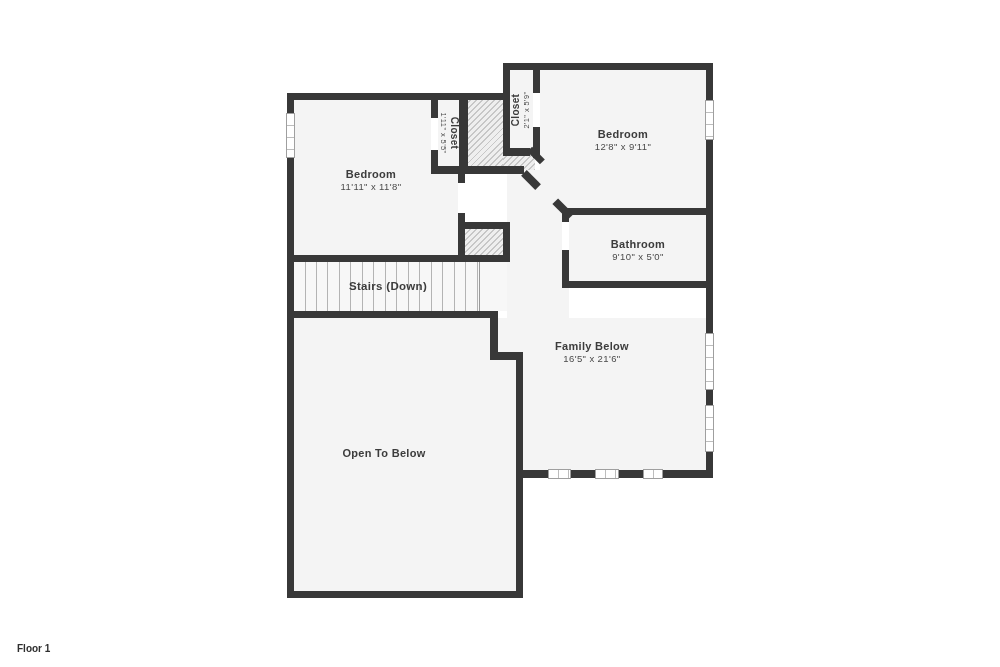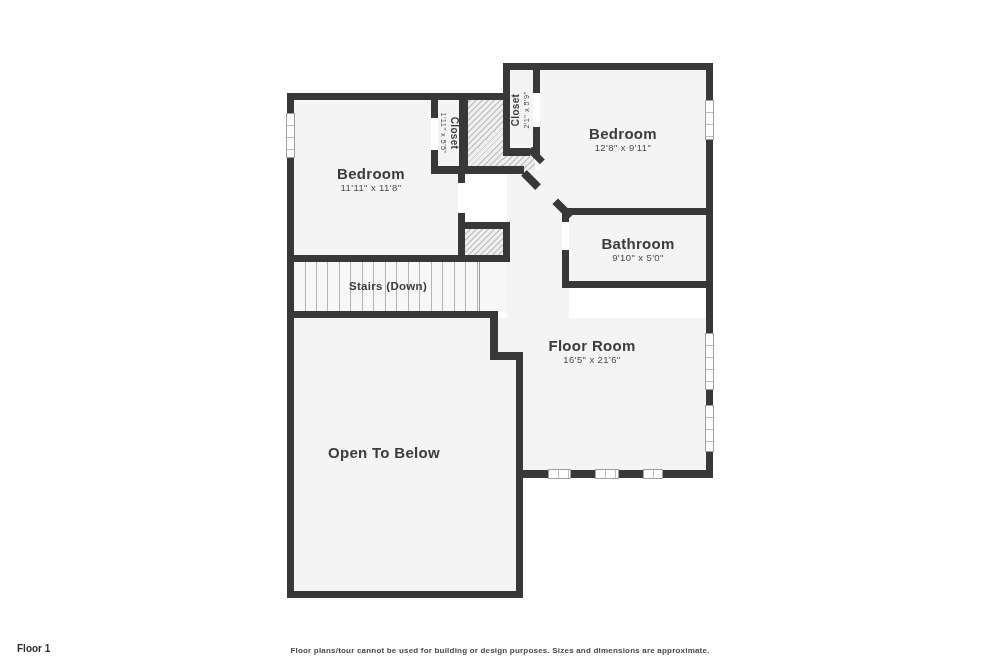--- a/index.html
+++ b/index.html
@@ -15,21 +15,21 @@
   .bevel{background:#383838;transform:rotate(45deg);}
   
   .win{background:#ffffff;border:1px solid #9f9f9f;}
   .win-v{background:#fff repeating-linear-gradient(180deg,rgba(0,0,0,0) 0px,rgba(0,0,0,0) 11px,#bdbdbd 11px,#bdbdbd 12px);}
   .win-h{background:#fff repeating-linear-gradient(90deg,rgba(0,0,0,0) 0px,rgba(0,0,0,0) 9px,#bdbdbd 9px,#bdbdbd 10px);}
   
   .treads{background:repeating-linear-gradient(90deg,rgba(0,0,0,0) 0px,rgba(0,0,0,0) 10.5px,#b3b3b3 10.5px,#b3b3b3 11.5px);
           border-right:1px solid #9a9a9a;}
   
   .room-label{transform:translate(-50%,-50%);text-align:center;color:#3c3c3c;white-space:nowrap;}
-  .room-label .t{font-size:15px;font-weight:700;letter-spacing:.3px;line-height:1.15;}
+  .room-label .t{font-size:11px;font-weight:700;letter-spacing:.3px;line-height:1.15;}
   .room-label .d{font-size:9.5px;font-weight:400;color:#4a4a4a;letter-spacing:.4px;line-height:1.3;}
   .room-label.small .t{font-size:10px;}
   .room-label.small .d{font-size:7.5px;}
   .rot-cw{transform:translate(-50%,-50%) rotate(90deg);}
   .rot-ccw{transform:translate(-50%,-50%) rotate(-90deg);}
   
   .footer-left{left:17px;top:643px;font-size:10px;font-weight:700;color:#2f2f2f;}
   .footer-center{left:50%;top:646px;transform:translateX(-50%);font-size:8px;font-weight:600;color:#4a4a4a;letter-spacing:.2px;}
 </style>
 </head>
@@ -116,28 +116,27 @@
     <div class="t">Bedroom</div>
     <div class="d">12'8" x 9'11"</div>
   </div>
 
   <div class="abs room-label" style="left:638px;top:250px;">
     <div class="t">Bathroom</div>
     <div class="d">9'10" x 5'0"</div>
   </div>
 
   <div class="abs room-label" style="left:592px;top:352px;">
-    <div class="t">Floor Room</div>
+    <div class="t">Family Below</div>
     <div class="d">16'5" x 21'6"</div>
   </div>
 
   <div class="abs room-label" style="left:388px;top:287px;">
     <div class="t" style="font-size:11.5px;">Stairs (Down)</div>
   </div>
 
   <div class="abs room-label" style="left:384px;top:453px;">
     <div class="t">Open To Below</div>
   </div>
 
   <div class="abs footer-left">Floor 1</div>
-  <div class="abs footer-center">Floor plans/tour cannot be used for building or design purposes. Sizes and dimensions are approximate.</div>
 
 </div>
 
 </body></html>

